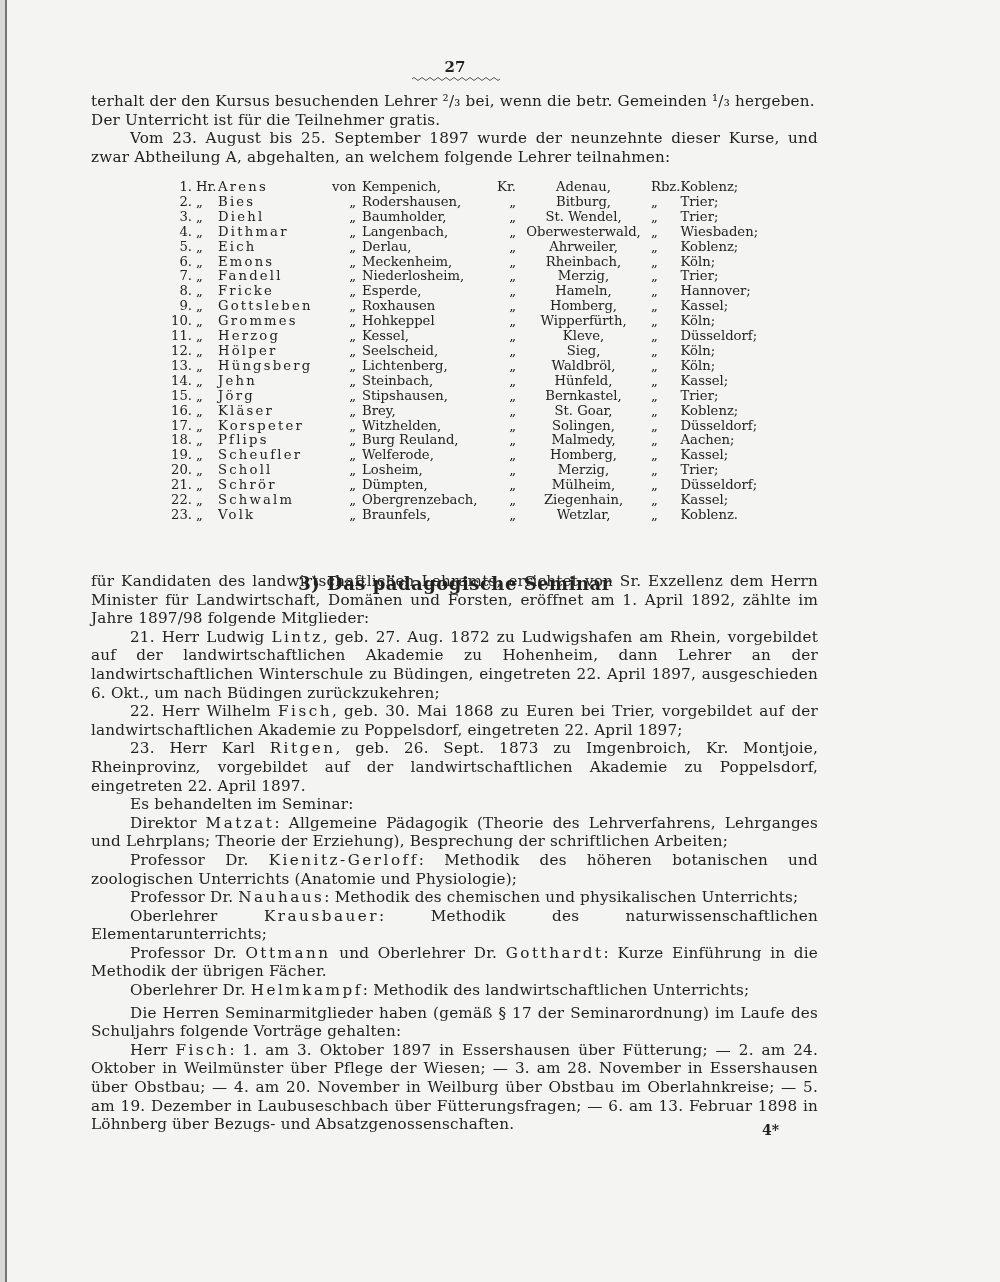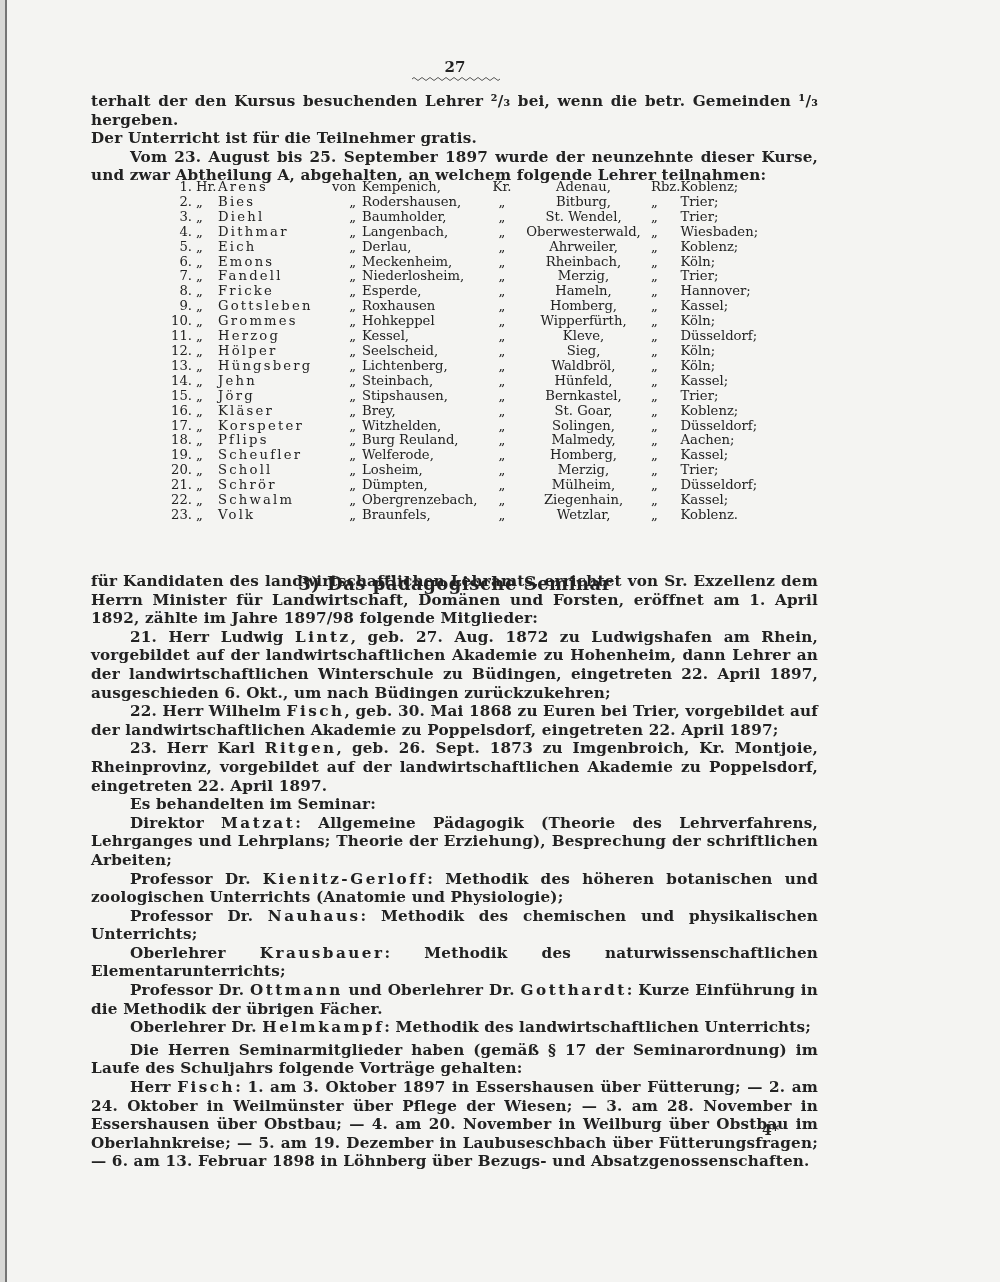--- a/index.html
+++ b/index.html
@@ -21,34 +21,34 @@
     position: absolute; left: 0; width: 910px; top: 58px; text-align: center;
     font-size: 15px; font-weight: bold;
   }
   .squiggle {
     position: absolute; left: 412px; top: 76px; width: 88px; height: 6px;
   }
   .block {
     position: absolute; left: 91px; width: 727px;
     font-size: 15.2px; line-height: 18.6px; letter-spacing: 0.2px;
   }
-  .block p { margin: 0; text-align: justify; text-align-last: left; font-weight: bold; }
+  .block p { margin: 0; text-align: justify; text-align-last: left; }
   .indent { text-indent: 39px; }
   .spaced { letter-spacing: 2.5px; }
   table.teachers {
     position: absolute; left: 160px; top: 180px;
     border-collapse: collapse; font-size: 13.2px;
   }
   table.teachers td { padding: 0; height: 14.9px; line-height: 14.9px; white-space: nowrap; }
   td.num { width: 32px; text-align: right; padding-right: 4px !important; }
   td.hr { width: 22px; }
   td.name { width: 110px; letter-spacing: 2.2px; }
   td.von { width: 28px; text-align: right; padding-right: 6px !important; }
   td.place { width: 126px; }
-  td.kr { width: 28px; text-align: center; }
+  td.kr { width: 28px; text-align: right; }
   td.kreis { width: 135px; text-align: center; }
   td.rbz { width: 28px; text-align: left; }
   td.regbez { width: 110px; margin-top: 12px; }
   .heading {
     position: absolute; left: 0; width: 910px; top: 573px; text-align: center;
     font-size: 18px; font-weight: bold; letter-spacing: 0.5px;
   }
   .footmark {
     position: absolute; left: 762px; top: 1122px; font-size: 14px; font-weight: bold;
   }

